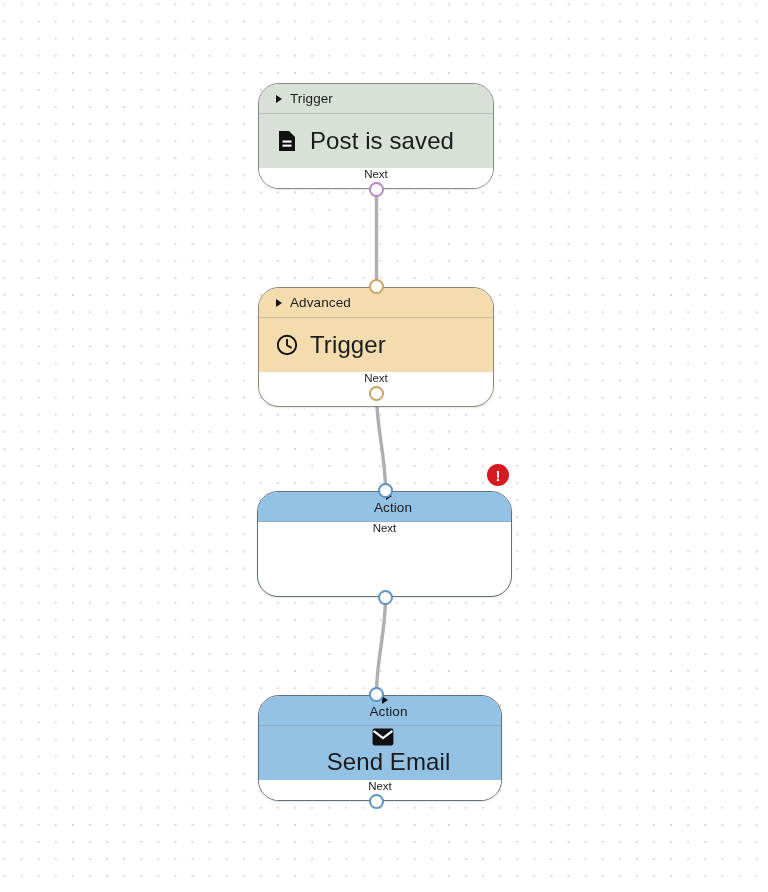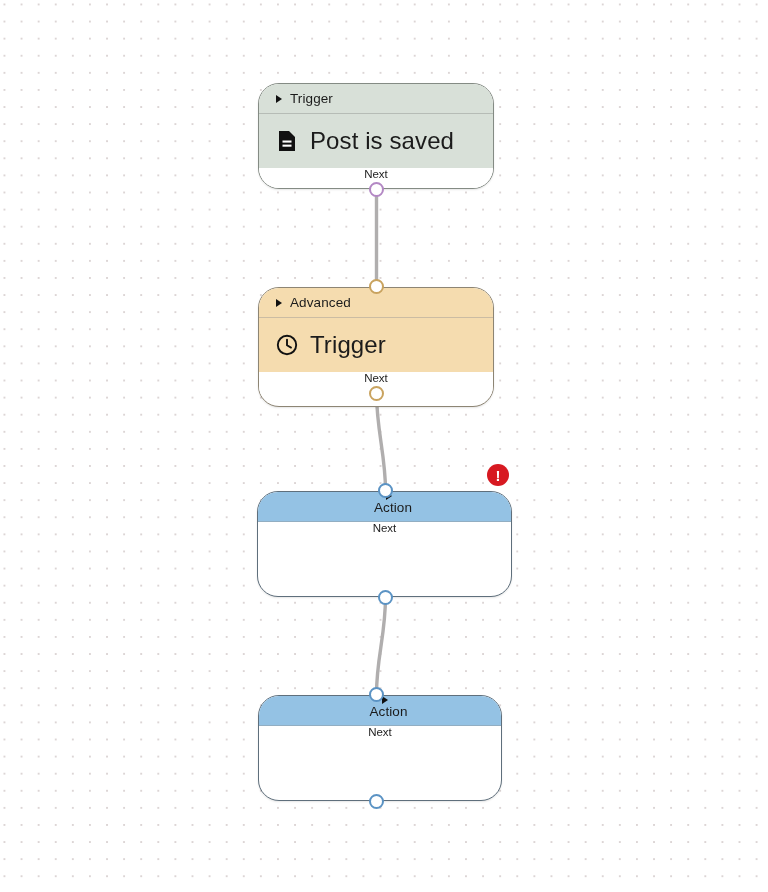--- a/index.html
+++ b/index.html
@@ -201,20 +201,29 @@
         <div class="node-foot">
           <span>Next</span>
         </div>
       </div>
       <div class="node action" style="left: 258px; top: 695px; width: 244px; height: 106px;">
         <div class="node-head">
           <span class="caret"></span>
           <span>Action</span>
         </div>
         <div class="node-div"></div>
+        <div class="node-body">
+          <span class="node-icon">
+            <svg width="22" height="18" viewBox="0 0 22 18">
+              <rect x="0.6" y="0.6" width="20.8" height="16.8" rx="1.8" fill="#111111"></rect>
+              <path d="M2.2 3.4 L11 10.2 L19.8 3.4" fill="none" stroke="#ffffff" stroke-width="2.1" stroke-linecap="round" stroke-linejoin="round"></path>
+            </svg>
+          </span>
+          <span class="node-title">Send Email</span>
+        </div>
         <div class="node-foot">
           <span>Next</span>
         </div>
       </div>
     </div>
 
 <div class="knob purple" style="left: 369px; top: 182px;"></div>
     <div class="knob gold" style="left: 369px; top: 279px;"></div>
     <div class="knob gold" style="left: 369px; top: 386px;"></div>
     <div class="knob blue" style="left: 378px; top: 483px;"></div>

